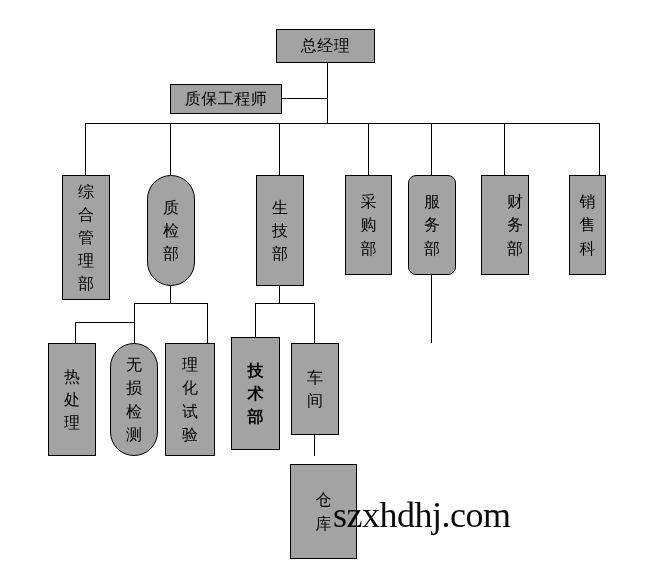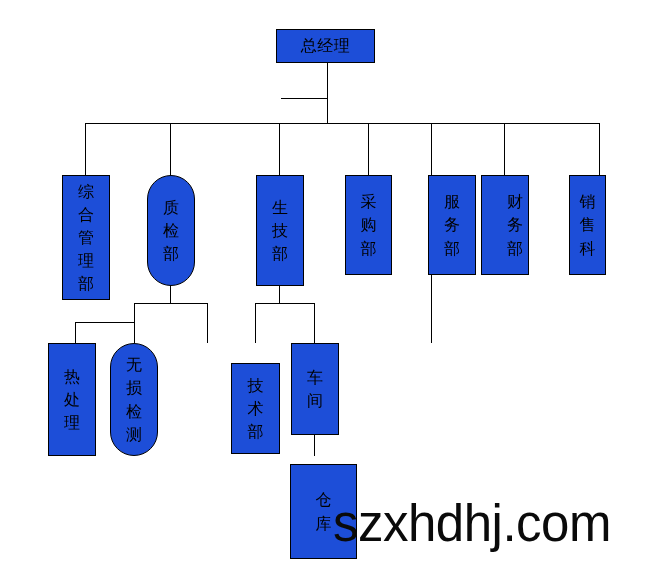--- a/index.html
+++ b/index.html
@@ -15,21 +15,21 @@
     position: relative;
     width: 656px;
     height: 569px;
     background: #ffffff;
     overflow: hidden;
   }
   .node {
     position: absolute;
     box-sizing: border-box;
     border: 1px solid #000000;
-    background: #1d4ed8;
+    background: #a3a3a3;
     display: flex;
     align-items: center;
     justify-content: center;
     color: #000000;
     z-index: 2;
   }
   .node .node-label {
     display: block;
     text-align: center;
     line-height: 1.22;
@@ -50,22 +50,22 @@
   .line {
     position: absolute;
     background: #000000;
     z-index: 1;
   }
   .line.h { height: 1px; }
   .line.v { width: 1px; }
   #watermark {
     position: absolute;
     color: #0a0a0a;
-    font-family: Liberation Sans, sans-serif;
-    font-size: 51px;
+    font-family: Liberation Serif, serif;
+    font-size: 36px;
     font-weight: 400;
     letter-spacing: -0.5px;
     white-space: nowrap;
     z-index: 5;
   }
 </style>
 </head>
 <body>
 
 <div id="chart-root">
@@ -101,59 +101,65 @@
   <div class="line v" style="left:314px; top:303px; height:40px;"></div>
 
   <div class="line v" style="left:431px; top:275px; height:68px;"></div>
 
   <div class="line v" style="left:314px; top:434px; height:22px;"></div>
 
   <div class="node horiz" style="left:276px; top:29px; width:99px; height:34px;">
     <span class="node-label">总经理</span>
   </div>
 
+  <div class="node horiz" style="left:170px; top:84px; width:112px; height:30px;">
+    <span class="node-label">质保工程师</span>
+  </div>
 
   <div class="node vert" style="left:62px; top:175px; width:48px; height:125px;">
     <span class="node-label">综合管理部</span>
   </div>
 
   <div class="node vert" style="left:147px; top:175px; width:48px; height:111px;border-radius:24px;">
     <span class="node-label">质检部</span>
   </div>
 
   <div class="node vert" style="left:256px; top:175px; width:48px; height:111px;">
     <span class="node-label">生技部</span>
   </div>
 
   <div class="node vert" style="left:345px; top:175px; width:47px; height:100px;">
     <span class="node-label">采购部</span>
   </div>
 
-  <div class="node vert" style="left:428px; top:175px; width:48px; height:100px;">
+  <div class="node vert" style="left:408px; top:175px; width:48px; height:100px;border-radius:8px;">
     <span class="node-label">服务部</span>
   </div>
 
   <div class="node vert" style="left:481px; top:175px; width:48px; height:100px;padding-left:20px;">
     <span class="node-label">财务部</span>
   </div>
 
   <div class="node vert" style="left:569px; top:175px; width:37px; height:100px;">
     <span class="node-label">销售科</span>
   </div>
 
   <div class="node vert" style="left:48px; top:343px; width:48px; height:113px;">
     <span class="node-label">热处理</span>
   </div>
 
   <div class="node vert" style="left:110px; top:343px; width:48px; height:113px;border-radius:24px;">
     <span class="node-label">无损检测</span>
   </div>
 
+  <div class="node vert" style="left:165px; top:343px; width:50px; height:113px;">
+    <span class="node-label">理化试验</span>
+  </div>
 
-  <div class="node vert" style="left:231px; top:363px; width:49px; height:91px;">
+  <div class="node vert" style="left:231px; top:337px; width:49px; height:113px;font-weight:bold;">
     <span class="node-label">技术部</span>
   </div>
 
   <div class="node vert" style="left:291px; top:343px; width:48px; height:92px;">
     <span class="node-label">车间</span>
   </div>
 
 
   <div class="node vert" style="left:290px; top:456px; width:67px; height:95px;margin-top:8px;">
     <span class="node-label">仓库</span>

